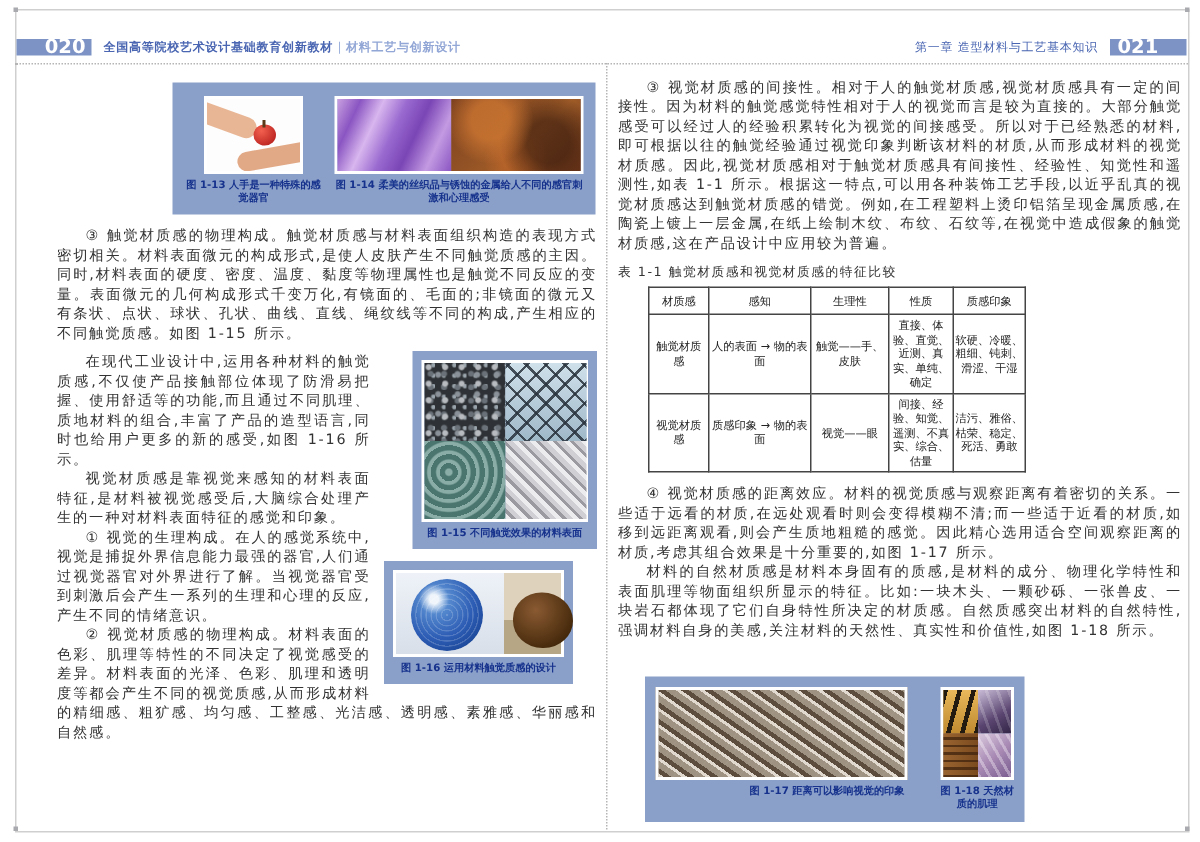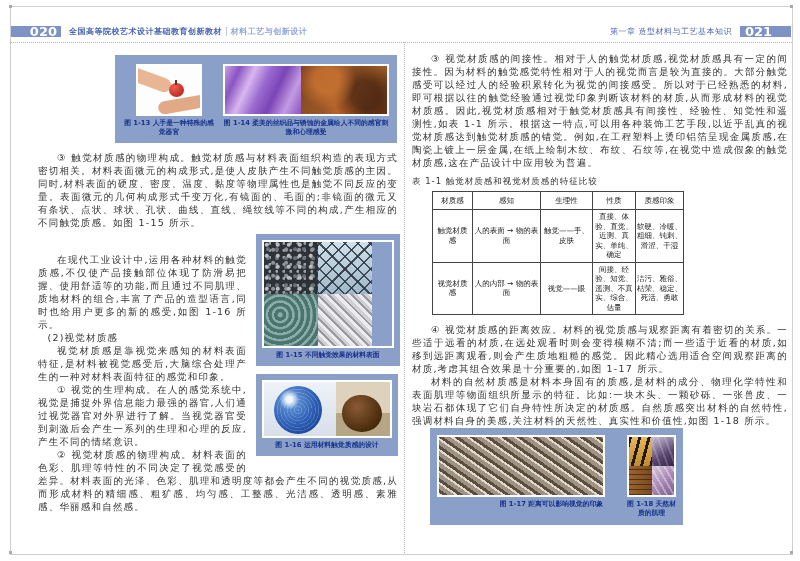--- a/index.html
+++ b/index.html
@@ -58,22 +58,22 @@
   .tex-silk{width:47%;background:linear-gradient(115deg,#c9a0e0 0%,#8a55c2 16%,#d8b6ee 32%,
             #9a6ad0 48%,#7a45b5 64%,#c39ae2 82%,#8a55c2 100%);}
   .tex-rust{width:53%;background-color:#8a4a22;
             background-image:radial-gradient(circle at 30% 30%,rgba(214,124,52,.7) 0 18%,transparent 42%),
             radial-gradient(circle at 75% 60%,rgba(58,28,14,.65) 0 20%,transparent 46%),
             radial-gradient(circle at 50% 85%,rgba(196,104,42,.55) 0 15%,transparent 36%),
             linear-gradient(135deg,#7a3f1e,#a05c28 60%,#693317);}
 
   
   .figcol{float:right;width:142px;margin:5px 0 6px 9px;}
-  .panel-15{width:144px;margin-left:auto;margin-bottom:8px;box-sizing:border-box;padding:6px;}
-  .panel-16{width:142px;box-sizing:border-box;padding:6px;}
+  .panel-15{width:123px;margin-left:auto;margin-bottom:8px;box-sizing:border-box;padding:6px;}
+  .panel-16{width:126px;box-sizing:border-box;padding:6px;}
   .grid2x2{display:grid;grid-template-columns:54px 54px;grid-template-rows:52px 52px;}
   .tex-gravel{background-color:#2e3236;
       background-image:radial-gradient(circle at 25% 25%,#b8bcc0 1.5px,transparent 2.5px),
       radial-gradient(circle at 70% 60%,#8a9198 1.5px,transparent 2.5px),
       radial-gradient(circle at 45% 80%,#6a7178 1.5px,transparent 2.5px),
       radial-gradient(circle at 85% 20%,#9aa4ac 1px,transparent 2px);
       background-size:11px 11px,13px 13px,9px 9px,7px 7px;}
   .tex-chain{background-color:#b9cfdf;
       background-image:repeating-linear-gradient(45deg,rgba(42,52,62,.85) 0 1.5px,transparent 1.5px 9px),
       repeating-linear-gradient(-45deg,rgba(42,52,62,.85) 0 1.5px,transparent 1.5px 9px),
@@ -95,42 +95,42 @@
   
   .ttitle{text-align:left;font-size:8.5px;letter-spacing:1px;color:#333;margin:7px 0 3px 0;}
   table.cmp{border-collapse:collapse;table-layout:fixed;width:251px;margin-left:20px;
       font-size:7.5px;color:#222;}
   table.cmp th,table.cmp td{border:1px solid #444;text-align:center;vertical-align:middle;
       padding:2px 1px;line-height:9.5px;letter-spacing:0;font-weight:normal;}
   table.cmp th{height:13px;}
   col.c1{width:40px;}col.c2{width:68px;}col.c3{width:52px;}col.c4{width:43px;}col.c5{width:48px;}
 
   
-  .panel-bot{margin-left:18px;margin-top:1px;width:253px;box-sizing:border-box;padding:7px;
+  .panel-bot{margin-left:18px;margin-top:24px;width:253px;box-sizing:border-box;padding:7px;
       display:flex;gap:22px;}
   .fb17{width:168px;}
   .fb18{flex:1;}
   .tex-bolts{height:62px;background-color:#7a6a58;
       background-image:repeating-linear-gradient(35deg,rgba(236,229,219,.9) 0 2px,rgba(88,73,58,.9) 2px 5px,
       rgba(162,150,134,.9) 5px 9px),
       repeating-linear-gradient(-55deg,rgba(255,255,255,.25) 0 1px,transparent 1px 6px);}
   .grid18{height:62px;display:grid;grid-template-columns:50% 50%;grid-template-rows:50% 50%;}
   .tex-tiger{background-color:#d8a34a;
       background-image:repeating-linear-gradient(105deg,#241b10 0 3px,transparent 3px 9px),
       linear-gradient(#e8b85a,#c08a30);}
   .tex-mineral-a{background-image:repeating-linear-gradient(70deg,rgba(255,255,255,.18) 0 2px,transparent 2px 7px),
       linear-gradient(150deg,#cabdd8,#5a4570 60%,#342648);}
   .tex-wood{background-color:#8a5526;
       background-image:repeating-linear-gradient(0deg,rgba(68,38,14,.8) 0 1.5px,transparent 1.5px 5px),
       linear-gradient(90deg,#9a6430,#7a4a1e);}
   .tex-mineral-b{background-image:repeating-linear-gradient(60deg,rgba(255,250,255,.35) 0 2px,transparent 2px 6px),
       linear-gradient(140deg,#d9c9dd,#a98bb5 50%,#7a5c90);}
   .cap-right{text-align:right;padding-right:2px;}
 
-  .mt6{margin-top:24px;} .mt8{margin-top:8px;}
+  .mt6{margin-top:6px;} .mt8{margin-top:8px;}
 </style>
 </head>
 <body>
 
 <div>
   <div class="outer-border"></div>
   <div class="corner" style="left:9px;top:5px;"></div>
   <div class="corner" style="left:790px;top:5px;"></div>
   <div class="corner" style="left:9px;top:551px;"></div>
   <div class="corner" style="left:790px;top:551px;"></div>
@@ -188,21 +188,20 @@
           </div>
           <div class="bag-room">
             <div class="bag"></div>
           </div>
         </div>
         <div class="pcap">图 1-16 运用材料触觉质感的设计</div>
       </div>
     </div>
 
     <p class="bt mt6">在现代工业设计中,运用各种材料的触觉质感,不仅使产品接触部位体现了防滑易把握、使用舒适等的功能,而且通过不同肌理、质地材料的组合,丰富了产品的造型语言,同时也给用户更多的新的感受,如图 1-16 所示。</p>
-    <p class="bh">(2)视觉材质感</p>
     <p class="bt">视觉材质感是靠视觉来感知的材料表面特征,是材料被视觉感受后,大脑综合处理产生的一种对材料表面特征的感觉和印象。</p>
     <p class="bt">① 视觉的生理构成。在人的感觉系统中,视觉是捕捉外界信息能力最强的器官,人们通过视觉器官对外界进行了解。当视觉器官受到刺激后会产生一系列的生理和心理的反应,产生不同的情绪意识。</p>
     <p class="bt">② 视觉材质感的物理构成。材料表面的色彩、肌理等特性的不同决定了视觉感受的差异。材料表面的光泽、色彩、肌理和透明度等都会产生不同的视觉质感,从而形成材料的精细感、粗犷感、均匀感、工整感、光洁感、透明感、素雅感、华丽感和自然感。</p>
   </div>
 
   <div class="page page-right">
 
     <p class="bt">③ 视觉材质感的间接性。相对于人的触觉材质感,视觉材质感具有一定的间接性。因为材料的触觉感觉特性相对于人的视觉而言是较为直接的。大部分触觉感受可以经过人的经验积累转化为视觉的间接感受。所以对于已经熟悉的材料,即可根据以往的触觉经验通过视觉印象判断该材料的材质,从而形成材料的视觉材质感。因此,视觉材质感相对于触觉材质感具有间接性、经验性、知觉性和遥测性,如表 1-1 所示。根据这一特点,可以用各种装饰工艺手段,以近乎乱真的视觉材质感达到触觉材质感的错觉。例如,在工程塑料上烫印铝箔呈现金属质感,在陶瓷上镀上一层金属,在纸上绘制木纹、布纹、石纹等,在视觉中造成假象的触觉材质感,这在产品设计中应用较为普遍。</p>
 
     <div class="ttitle">表 1-1 触觉材质感和视觉材质感的特征比较</div>
@@ -227,21 +226,21 @@
       <tbody>
         <tr>
           <td>触觉材质感</td>
           <td>人的表面 → 物的表面</td>
           <td>触觉——手、皮肤</td>
           <td>直接、体验、直觉、近测、真实、单纯、确定</td>
           <td>软硬、冷暖、粗细、钝刺、滑涩、干湿</td>
         </tr>
         <tr>
           <td>视觉材质感</td>
-          <td>人的内部 → 物的表面</td>
+          <td>质感印象 → 物的表面</td>
           <td>视觉——眼</td>
           <td>间接、经验、知觉、遥测、不真实、综合、估量</td>
           <td>洁污、雅俗、枯荣、稳定、死活、勇敢</td>
         </tr>
       </tbody>
     </table>
 
     <p class="bt mt8">④ 视觉材质感的距离效应。材料的视觉质感与观察距离有着密切的关系。一些适于远看的材质,在远处观看时则会变得模糊不清;而一些适于近看的材质,如移到远距离观看,则会产生质地粗糙的感觉。因此精心选用适合空间观察距离的材质,考虑其组合效果是十分重要的,如图 1-17 所示。</p>
     <p class="bt">材料的自然材质感是材料本身固有的质感,是材料的成分、物理化学特性和表面肌理等物面组织所显示的特征。比如:一块木头、一颗砂砾、一张兽皮、一块岩石都体现了它们自身特性所决定的材质感。自然质感突出材料的自然特性,强调材料自身的美感,关注材料的天然性、真实性和价值性,如图 1-18 所示。</p>
 

